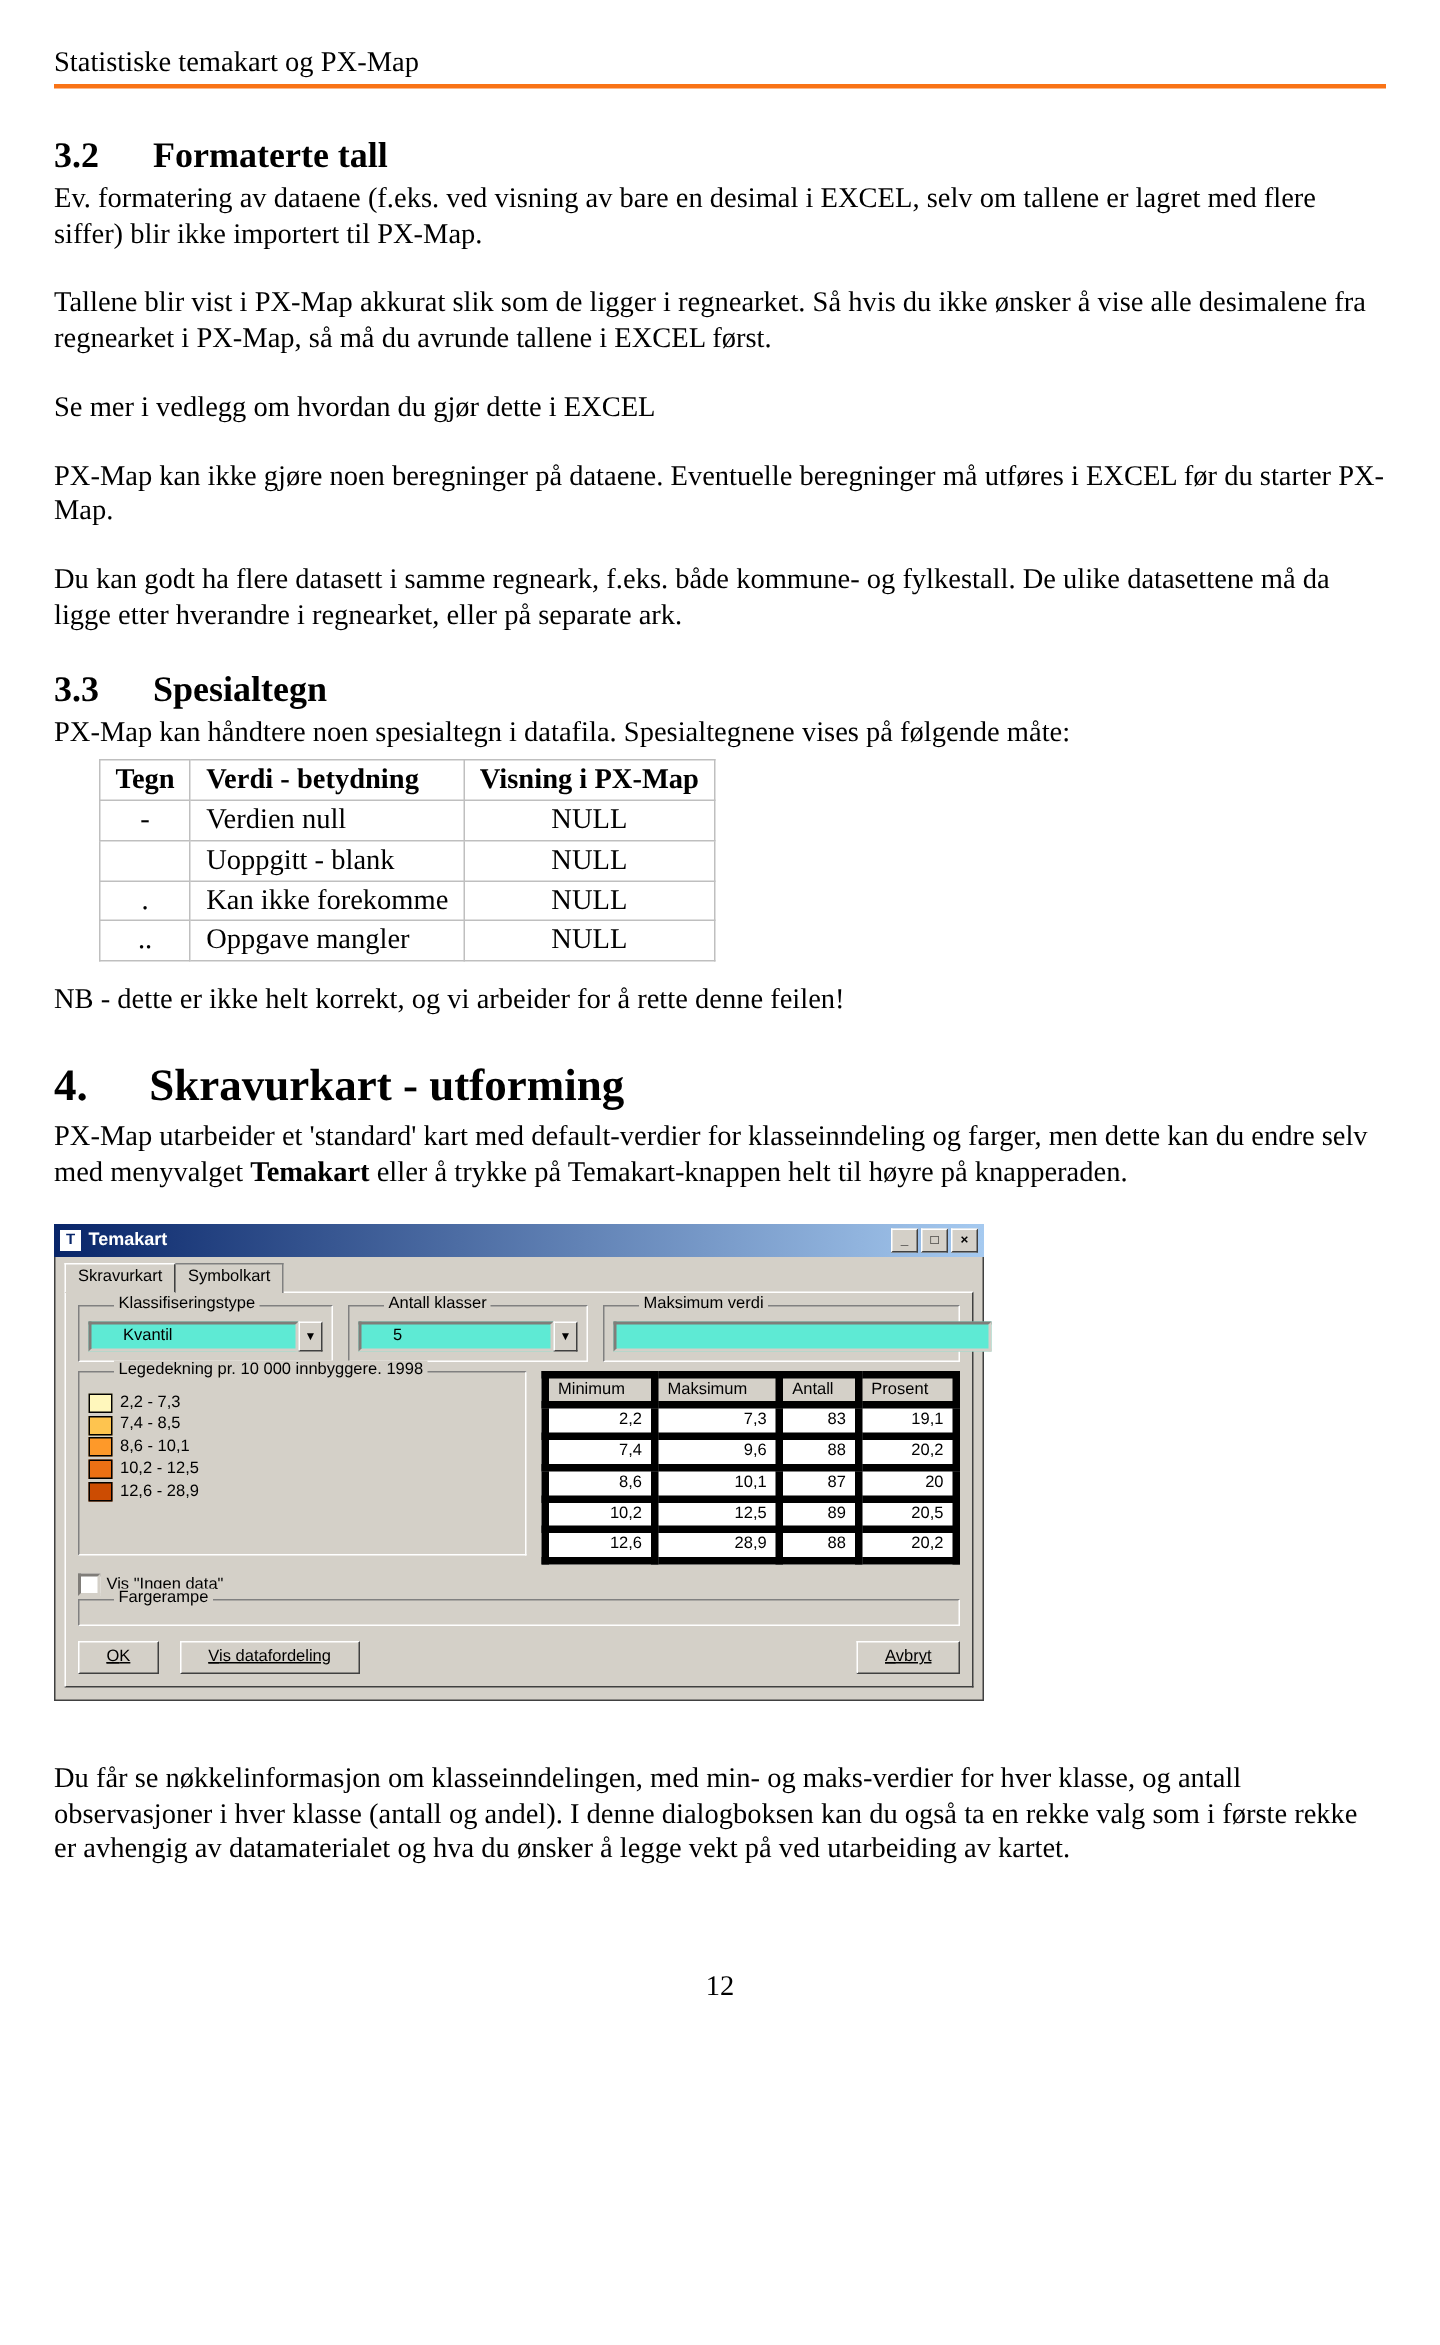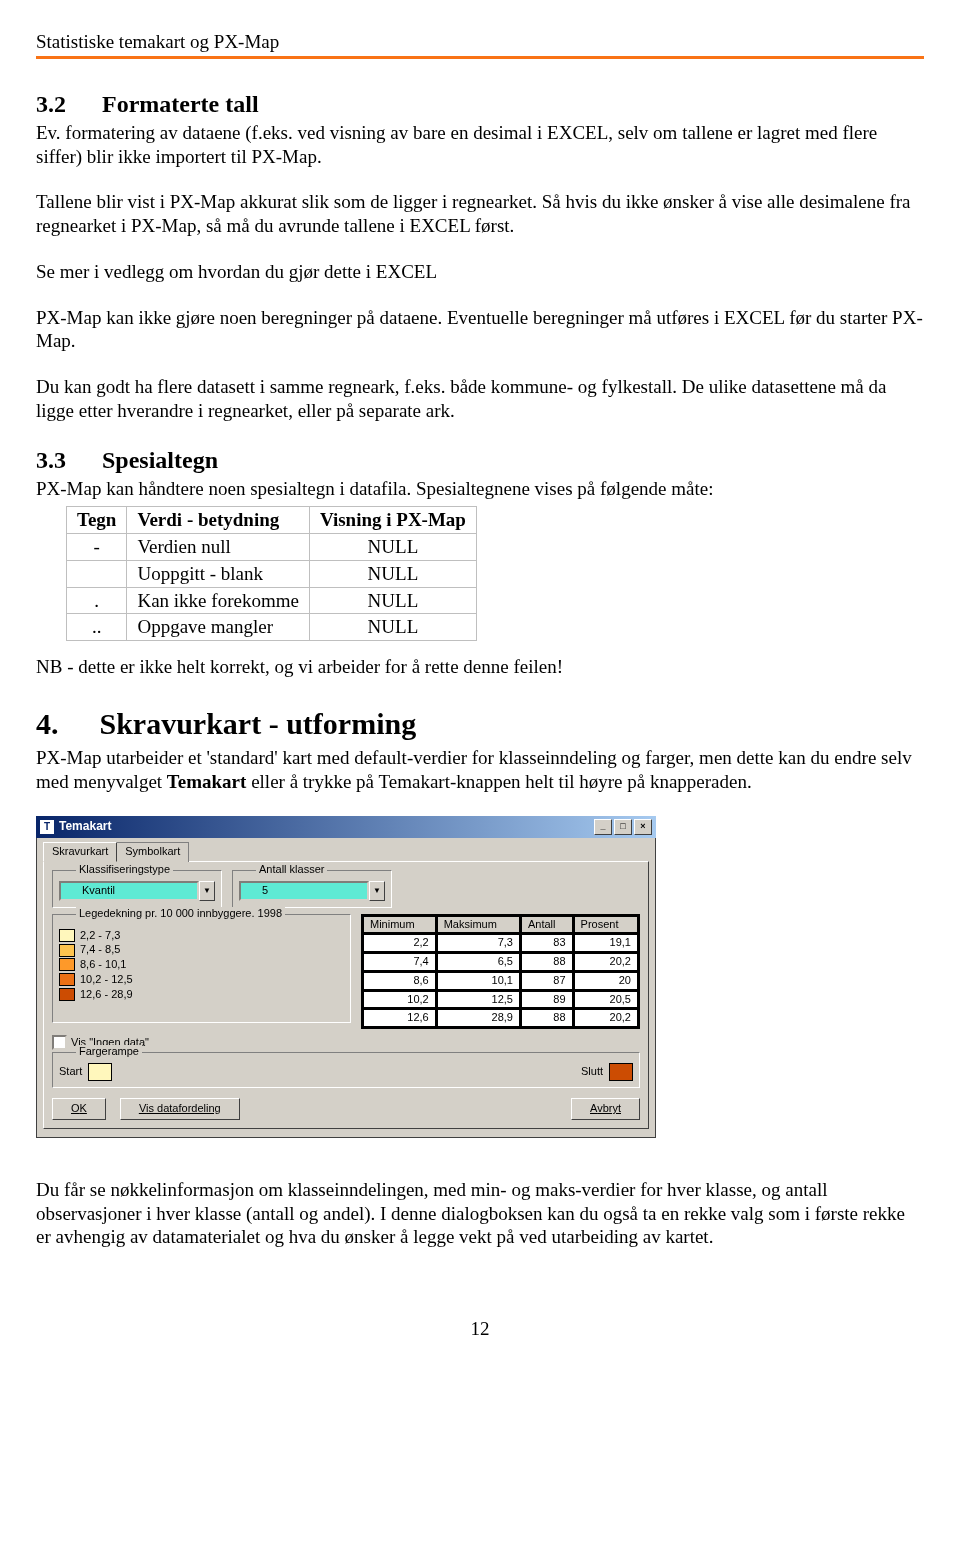--- a/index.html
+++ b/index.html
@@ -147,21 +147,21 @@
   .legend-list { margin-top:4px;}
   .legend-row { display:flex;align-items:center;gap:5px;margin:1px 0;}
   .swatch { width:14px;height:11px;border:1px solid #000;}
   .data-table {
     border-collapse:collapse;
     width:100%;
     font-size:11px;
     background:#fff;
   }
   .data-table th, .data-table td {
-    border:3px solid #000000;
+    border:5px solid #000000;
     padding:1px 6px;
     text-align:right;
     background:#fff;
   }
   .data-table th {
     background:#d4d0c8;
     text-align:left;
     font-weight:normal;
   }
   .checkbox-row { display:flex;align-items:center;gap:4px;margin:6px 0 2px 0;}
@@ -268,20 +268,24 @@
             <div class="arrow">▼</div>
           </div>
         </div>
         <div class="groupbox" style="flex:0 0 130px;">
           <div class="gb-title">Antall klasser</div>
           <div class="combo">
             <div class="w-input" style="width:84px;">5</div>
             <div class="arrow">▼</div>
           </div>
         </div>
+        <div class="groupbox">
+          <div class="gb-title">Maksimum verdi</div>
+          <div class="w-input" style="width:92%;"></div>
+        </div>
       </div>
 
       <div class="row">
         <div class="groupbox" style="flex:0 0 285px;">
           <div class="gb-title">Legedekning pr. 10 000 innbyggere. 1998</div>
           <div class="legend-list">
             <div class="legend-row">
                 <span class="swatch" style="background:#fff7bc"></span>
                 <span>2,2 - 7,3</span>
               </div>
@@ -313,21 +317,21 @@
               <th>Prosent</th>
             </tr>
             <tr>
                   <td>2,2</td>
                   <td>7,3</td>
                   <td>83</td>
                   <td>19,1</td>
                 </tr>
             <tr>
                   <td>7,4</td>
-                  <td>6,5</td>
+                  <td>9,6</td>
                   <td>88</td>
                   <td>20,2</td>
                 </tr>
             <tr>
                   <td>8,6</td>
                   <td>10,1</td>
                   <td>87</td>
                   <td>20</td>
                 </tr>
             <tr>
@@ -347,27 +351,20 @@
         </div>
       </div>
 
       <div class="checkbox-row">
         <span class="checkbox"></span>
         <span>Vis "Ingen data"</span>
       </div>
 
       <div class="groupbox">
         <div class="gb-title">Fargerampe</div>
-        <div class="ramp-row">
-          <span>Start</span>
-          <span class="ramp-swatch" style="background:#fff7bc"></span>
-          <span style="flex:1;"></span>
-          <span>Slutt</span>
-          <span class="ramp-swatch" style="background:#cc4c02"></span>
-        </div>
       </div>
 
       <div class="btn-row">
         <div class="btn"><u>O</u><span>K</span></div>
         <div class="btn"><u>V</u>is datafordeling</div>
         <span class="spacer"></span>
         <div class="btn"><u>A</u>vbryt</div>
       </div>
     </div>
   </div>

